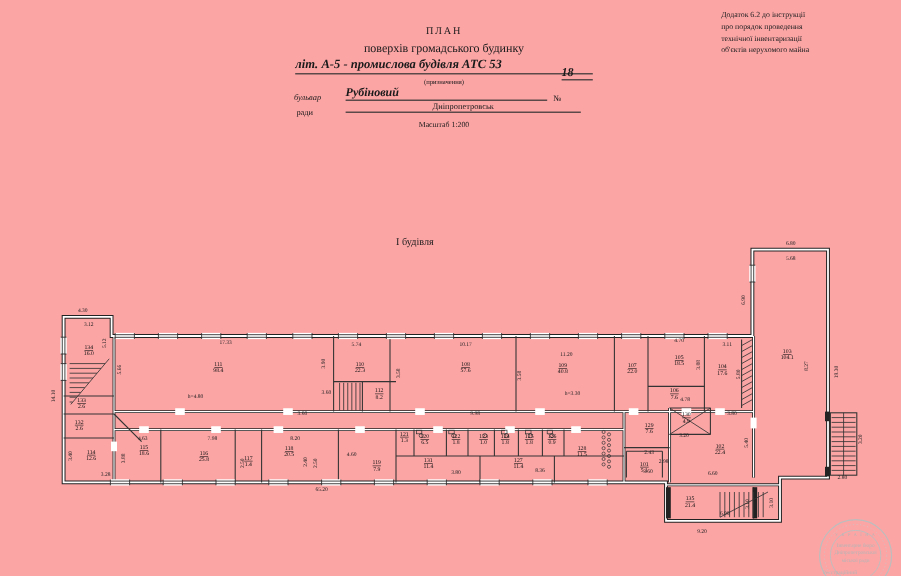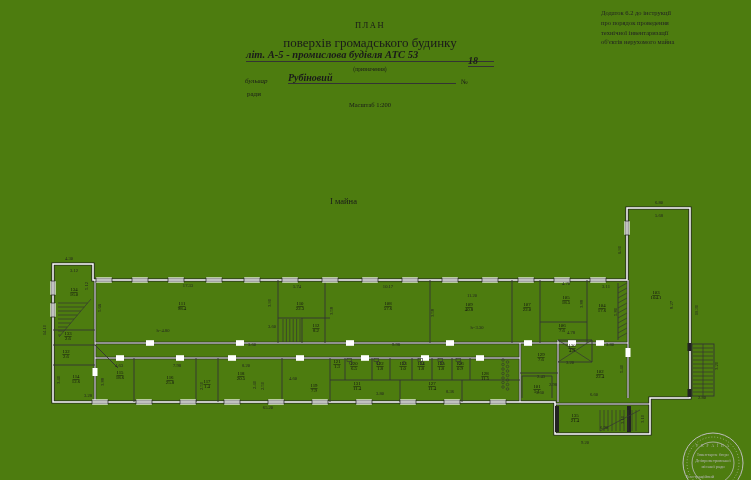--- a/index.html
+++ b/index.html
@@ -1,21 +1,21 @@
 <!DOCTYPE html>
 <html><head>
 <meta charset="utf-8">
 <style>
   html,body{margin:0;padding:0;background:#e8e8e8;}
-  #page{position:relative;width:751px;height:480px;background:#4d7c0f;overflow:hidden;
+  #page{position:relative;width:751px;height:480px;background:#fca5a5;overflow:hidden;
         font-family:"Liberation Serif","DejaVu Serif",serif;color:#1a1a1a;}
   .abs{position:absolute;}
   .appendix{left:601px;top:8px;width:148px;font-size:6.5px;line-height:1.5;color:#222;}
   .t-plan{left:300px;top:20px;width:140px;text-align:center;font-size:8.5px;letter-spacing:1.5px;}
-  .t-sub{left:258px;top:35px;width:224px;text-align:center;font-size:13px;}
+  .t-sub{left:258px;top:35px;width:224px;text-align:center;font-size:10px;}
   .desig{left:246px;top:49px;width:248px;text-align:left;font-size:10.5px;font-style:italic;
          font-weight:bold;border-bottom:0.8px solid #333;padding-bottom:1px;}
   .desig-cap{left:300px;top:66px;width:140px;text-align:center;font-size:5.5px;}
   .lbl{font-size:7px;}
   .hand{font-style:italic;font-weight:bold;font-size:10px;}
   .uline{border-bottom:0.8px solid #333;text-align:left;}
   .city-val{font-size:7px;text-align:center;}
   .scale{left:300px;top:101px;width:140px;text-align:center;font-size:6.5px;}
   .floor{left:330px;top:196px;width:90px;font-size:8.5px;}
   svg{position:absolute;left:0;top:0;}
@@ -40,23 +40,24 @@
   <div class="abs t-sub">поверхів громадського будинку</div>
   <div class="abs desig">літ. А-5 - промислова будівля АТС 53</div>
   <div class="abs desig-cap">(призначення)</div>
 
   <div class="abs lbl" style="left:245px;top:77px;font-style:italic;">бульвар</div>
   <div class="abs uline hand" style="left:288px;top:72px;width:168px;">Рубіновий</div>
   <div class="abs lbl" style="left:461px;top:78px;">№</div>
   <div class="abs uline hand" style="left:468px;top:55px;width:26px;">18</div>
 
   <div class="abs lbl" style="left:247px;top:90px;">ради</div>
+  <div class="abs uline city-val" style="left:288px;top:85px;width:196px;">Дніпропетровськ</div>
 
   <div class="abs scale">Масштаб 1:200</div>
-  <div class="abs floor">І майна</div>
+  <div class="abs floor">І будівля</div>
 
   <svg id="plan-svg" width="751" height="480" viewBox="0 0 751 480">
     <g id="g-walls">
         <path d="M53,264 H93 V280 H627 V208 H690 V398 H650 V434 H555 V402 H53 Z" fill="none" stroke="#222" stroke-width="3.2"></path>
         <path d="M95,280 V402" fill="none" stroke="#222" stroke-width="2.4"></path>
         <path d="M95,343 H628" fill="none" stroke="#222" stroke-width="2.4"></path>
         <path d="M95,358 H520" fill="none" stroke="#222" stroke-width="2.4"></path>
         <path d="M628,280 V398" fill="none" stroke="#222" stroke-width="2.4"></path>
         <path d="M558,340 V402" fill="none" stroke="#222" stroke-width="2.4"></path>
         <path d="M520,343 V402" fill="none" stroke="#222" stroke-width="2.4"></path>

